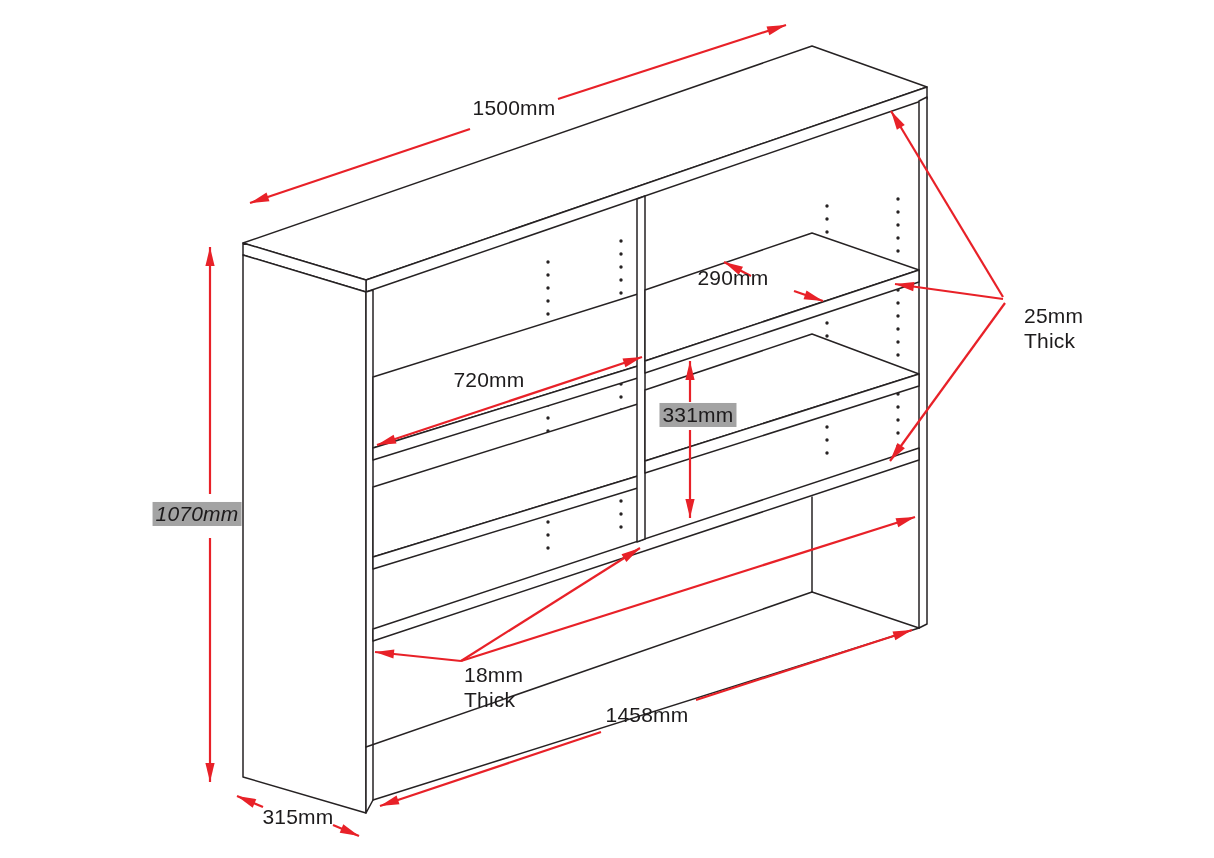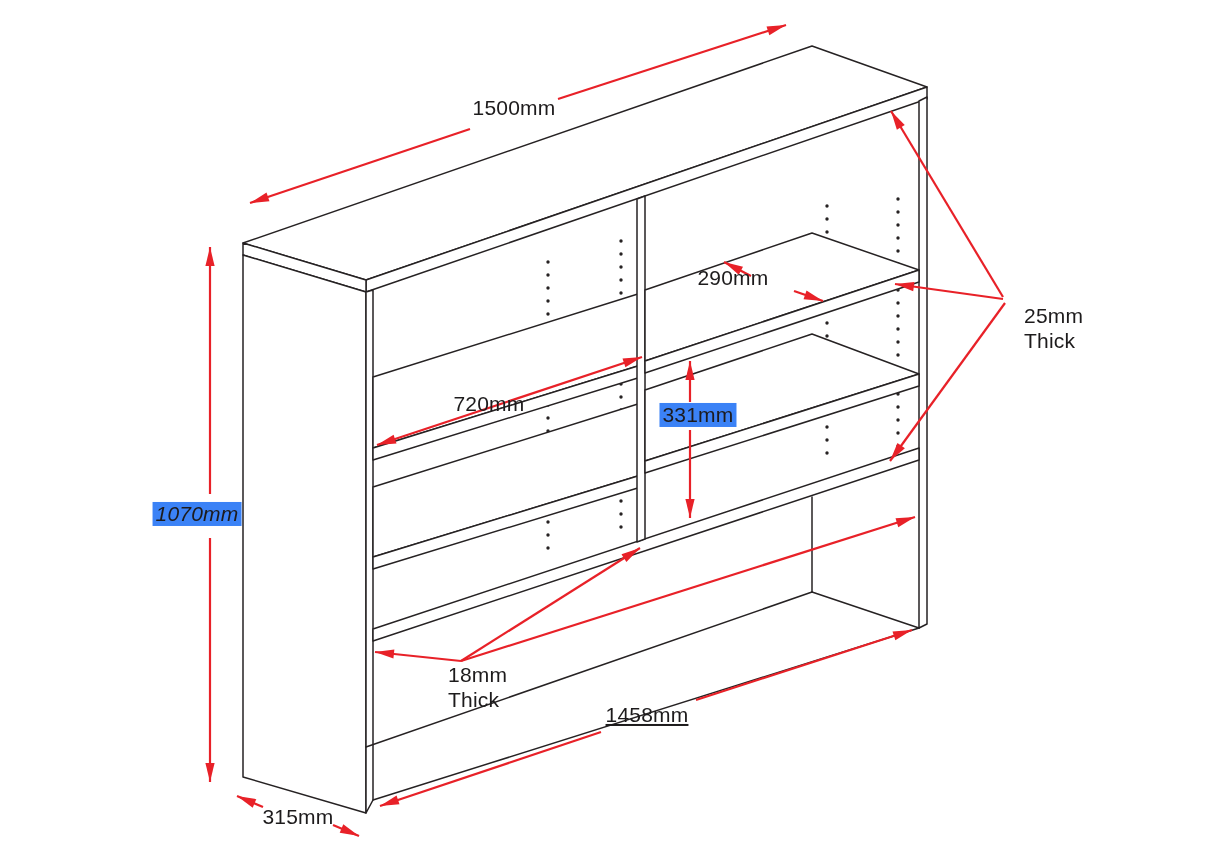--- a/index.html
+++ b/index.html
@@ -13,21 +13,21 @@
   .canvas svg{position:absolute;left:0;top:0;}
   .dim-label{
     position:absolute;
     transform:translate(-50%,-50%);
     font-size:21px;
     line-height:1.05;
     color:#1d1b1c;
     white-space:nowrap;
     letter-spacing:0.2px;
   }
-  .dim-label.bg{background:#3b82f6;padding:1px 3px;}
+  .dim-label.bg{background:#a3a3a3;padding:1px 3px;}
   .thick-label{
     position:absolute;
     font-size:21px;
     line-height:1.18;
     color:#1d1b1c;
     white-space:nowrap;
     letter-spacing:0.2px;
     text-align:left;
   }
 </style>
@@ -257,28 +257,28 @@
         <g>
           <line x1="696" y1="700" x2="912" y2="630" stroke="#e82128" stroke-width="2.2"></line>
           <polygon points="912,630 895.3435702682665,640.2334426559112 892.5073088332489,631.481550227857" fill="#e82128" stroke="none"></polygon>
         </g>
       </g>
   </svg>
 
   <div class="dim-label" style="left:514px;top:108px;">1500mm</div>
   <div class="dim-label bg" style="left:197px;top:514px;font-style:italic;">1070mm</div>
   <div class="dim-label" style="left:298px;top:817px;text-align:right;">315mm</div>
-  <div class="dim-label" style="left:489px;top:380px;margin-top:24px;">720mm</div>
+  <div class="dim-label" style="left:489px;top:380px;">720mm</div>
   <div class="dim-label" style="left:733px;top:278px;">290mm</div>
   <div class="dim-label bg" style="left:698px;top:415px;">331mm</div>
-  <div class="dim-label" style="left:647px;top:715px;text-decoration:underline;">1458mm</div>
+  <div class="dim-label" style="left:647px;top:715px;">1458mm</div>
 
   <div class="thick-label" style="left:1016px;top:304px;margin-left:8px;">
     <div>25mm</div>
     <div>Thick</div>
   </div>
 
-  <div class="thick-label" style="left:448px;top:663px;">
+  <div class="thick-label" style="left:464px;top:663px;">
     <div>18mm</div>
     <div>Thick</div>
   </div>
 
 </div>
 
 </body></html>

